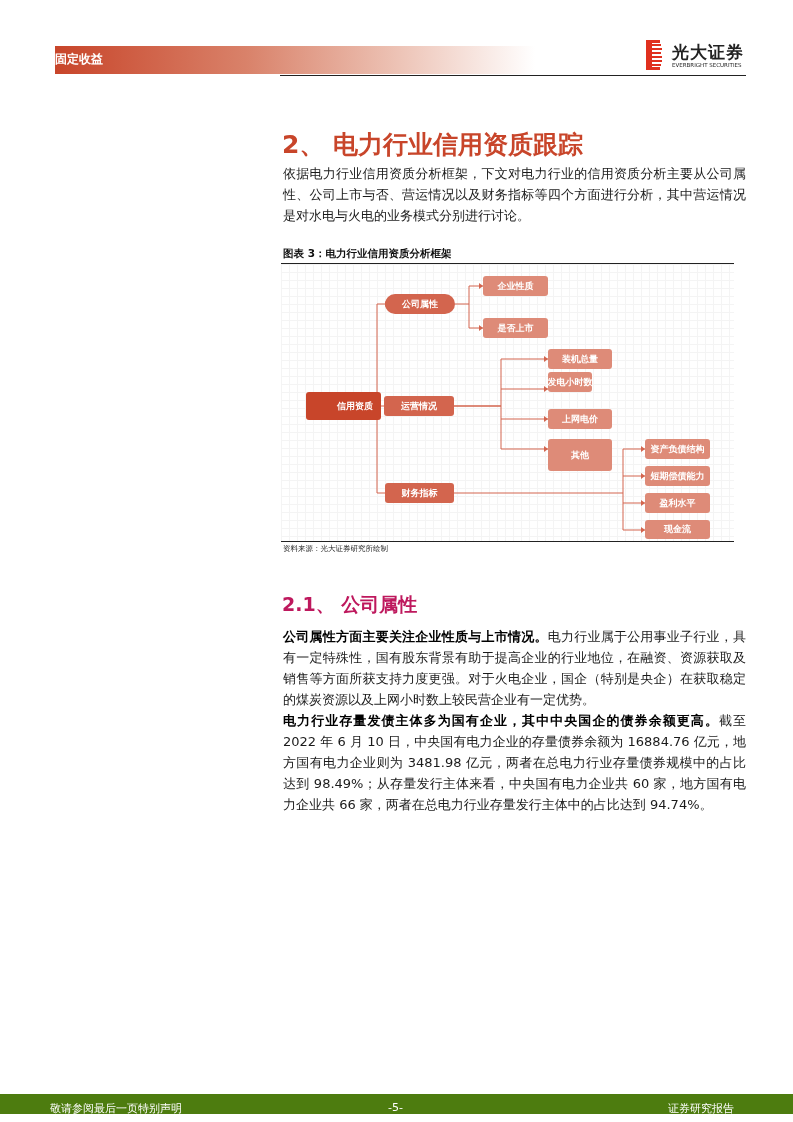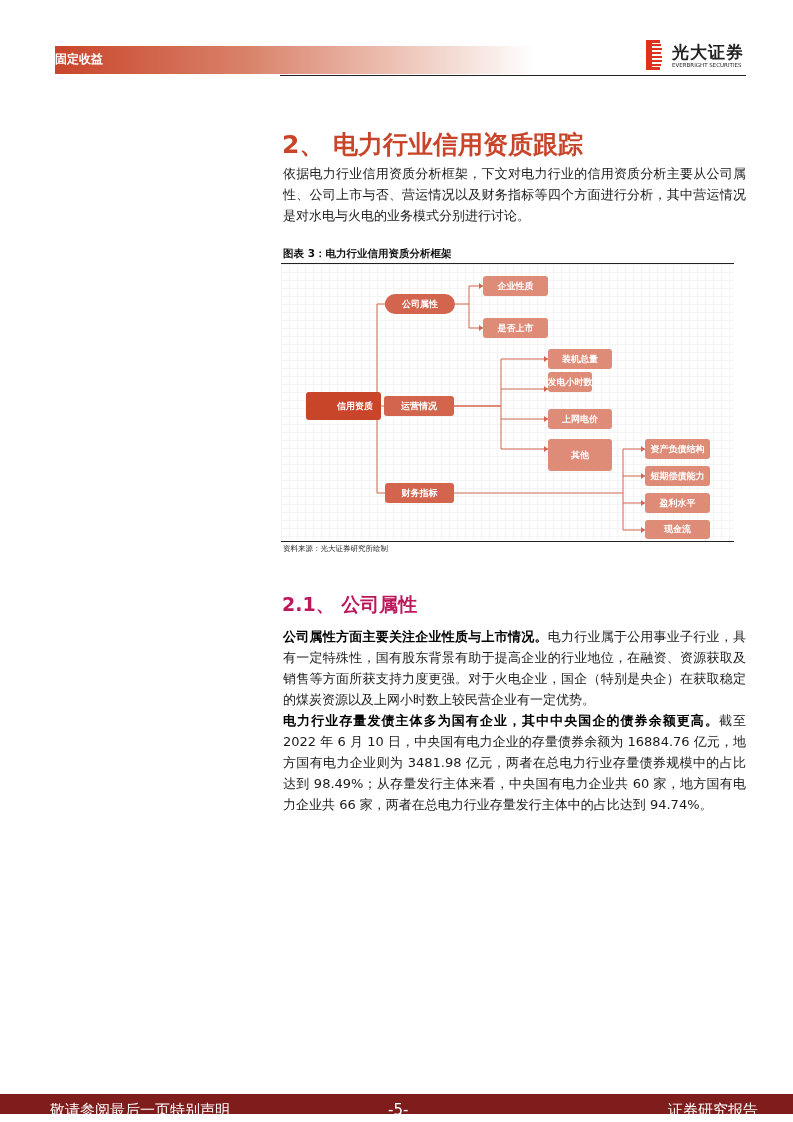--- a/index.html
+++ b/index.html
@@ -19,21 +19,21 @@
   .fig-line-bot { position:absolute; left:281px; top:541px; width:453px; height:1px; background:#222; }
   .fig-src { position:absolute; left:283px; top:544px; font-size:7.5px; color:#222; }
   .diagram { position:absolute; left:281px; top:264px; width:453px; height:277px;
     background-image:linear-gradient(#f4f4f4 1px, transparent 1px),linear-gradient(90deg,#f4f4f4 1px, transparent 1px);
     background-size:8px 8px; }
   .box { position:absolute; color:#fff; font-size:9px; font-weight:bold; display:flex; align-items:center; justify-content:center; border-radius:3px; white-space:nowrap; }
   .lv0 { background:#c8452a; }
   .lv1 { background:#d3654e; }
   .lv2 { background:#de8b78; }
   .h2 { position:absolute; left:282px; top:592px; font-size:19px; font-weight:bold; color:#be185d; white-space:nowrap; }
-  .footer { position:absolute; left:0; top:1094px; width:793px; height:20px; background:#7f1d1d; color:#fff; font-size:15px; }
+  .footer { position:absolute; left:0; top:1094px; width:793px; height:20px; background:#4d7c0f; color:#fff; font-size:11px; }
   .footer span { position:absolute; top:7px; }
   b.lead { font-weight:bold; color:#000; }
 </style>
 </head>
 <body>
 
 <div class="hdr-bar">
   <span>固定收益</span>
 </div>
 <div class="hdr-line"></div>

